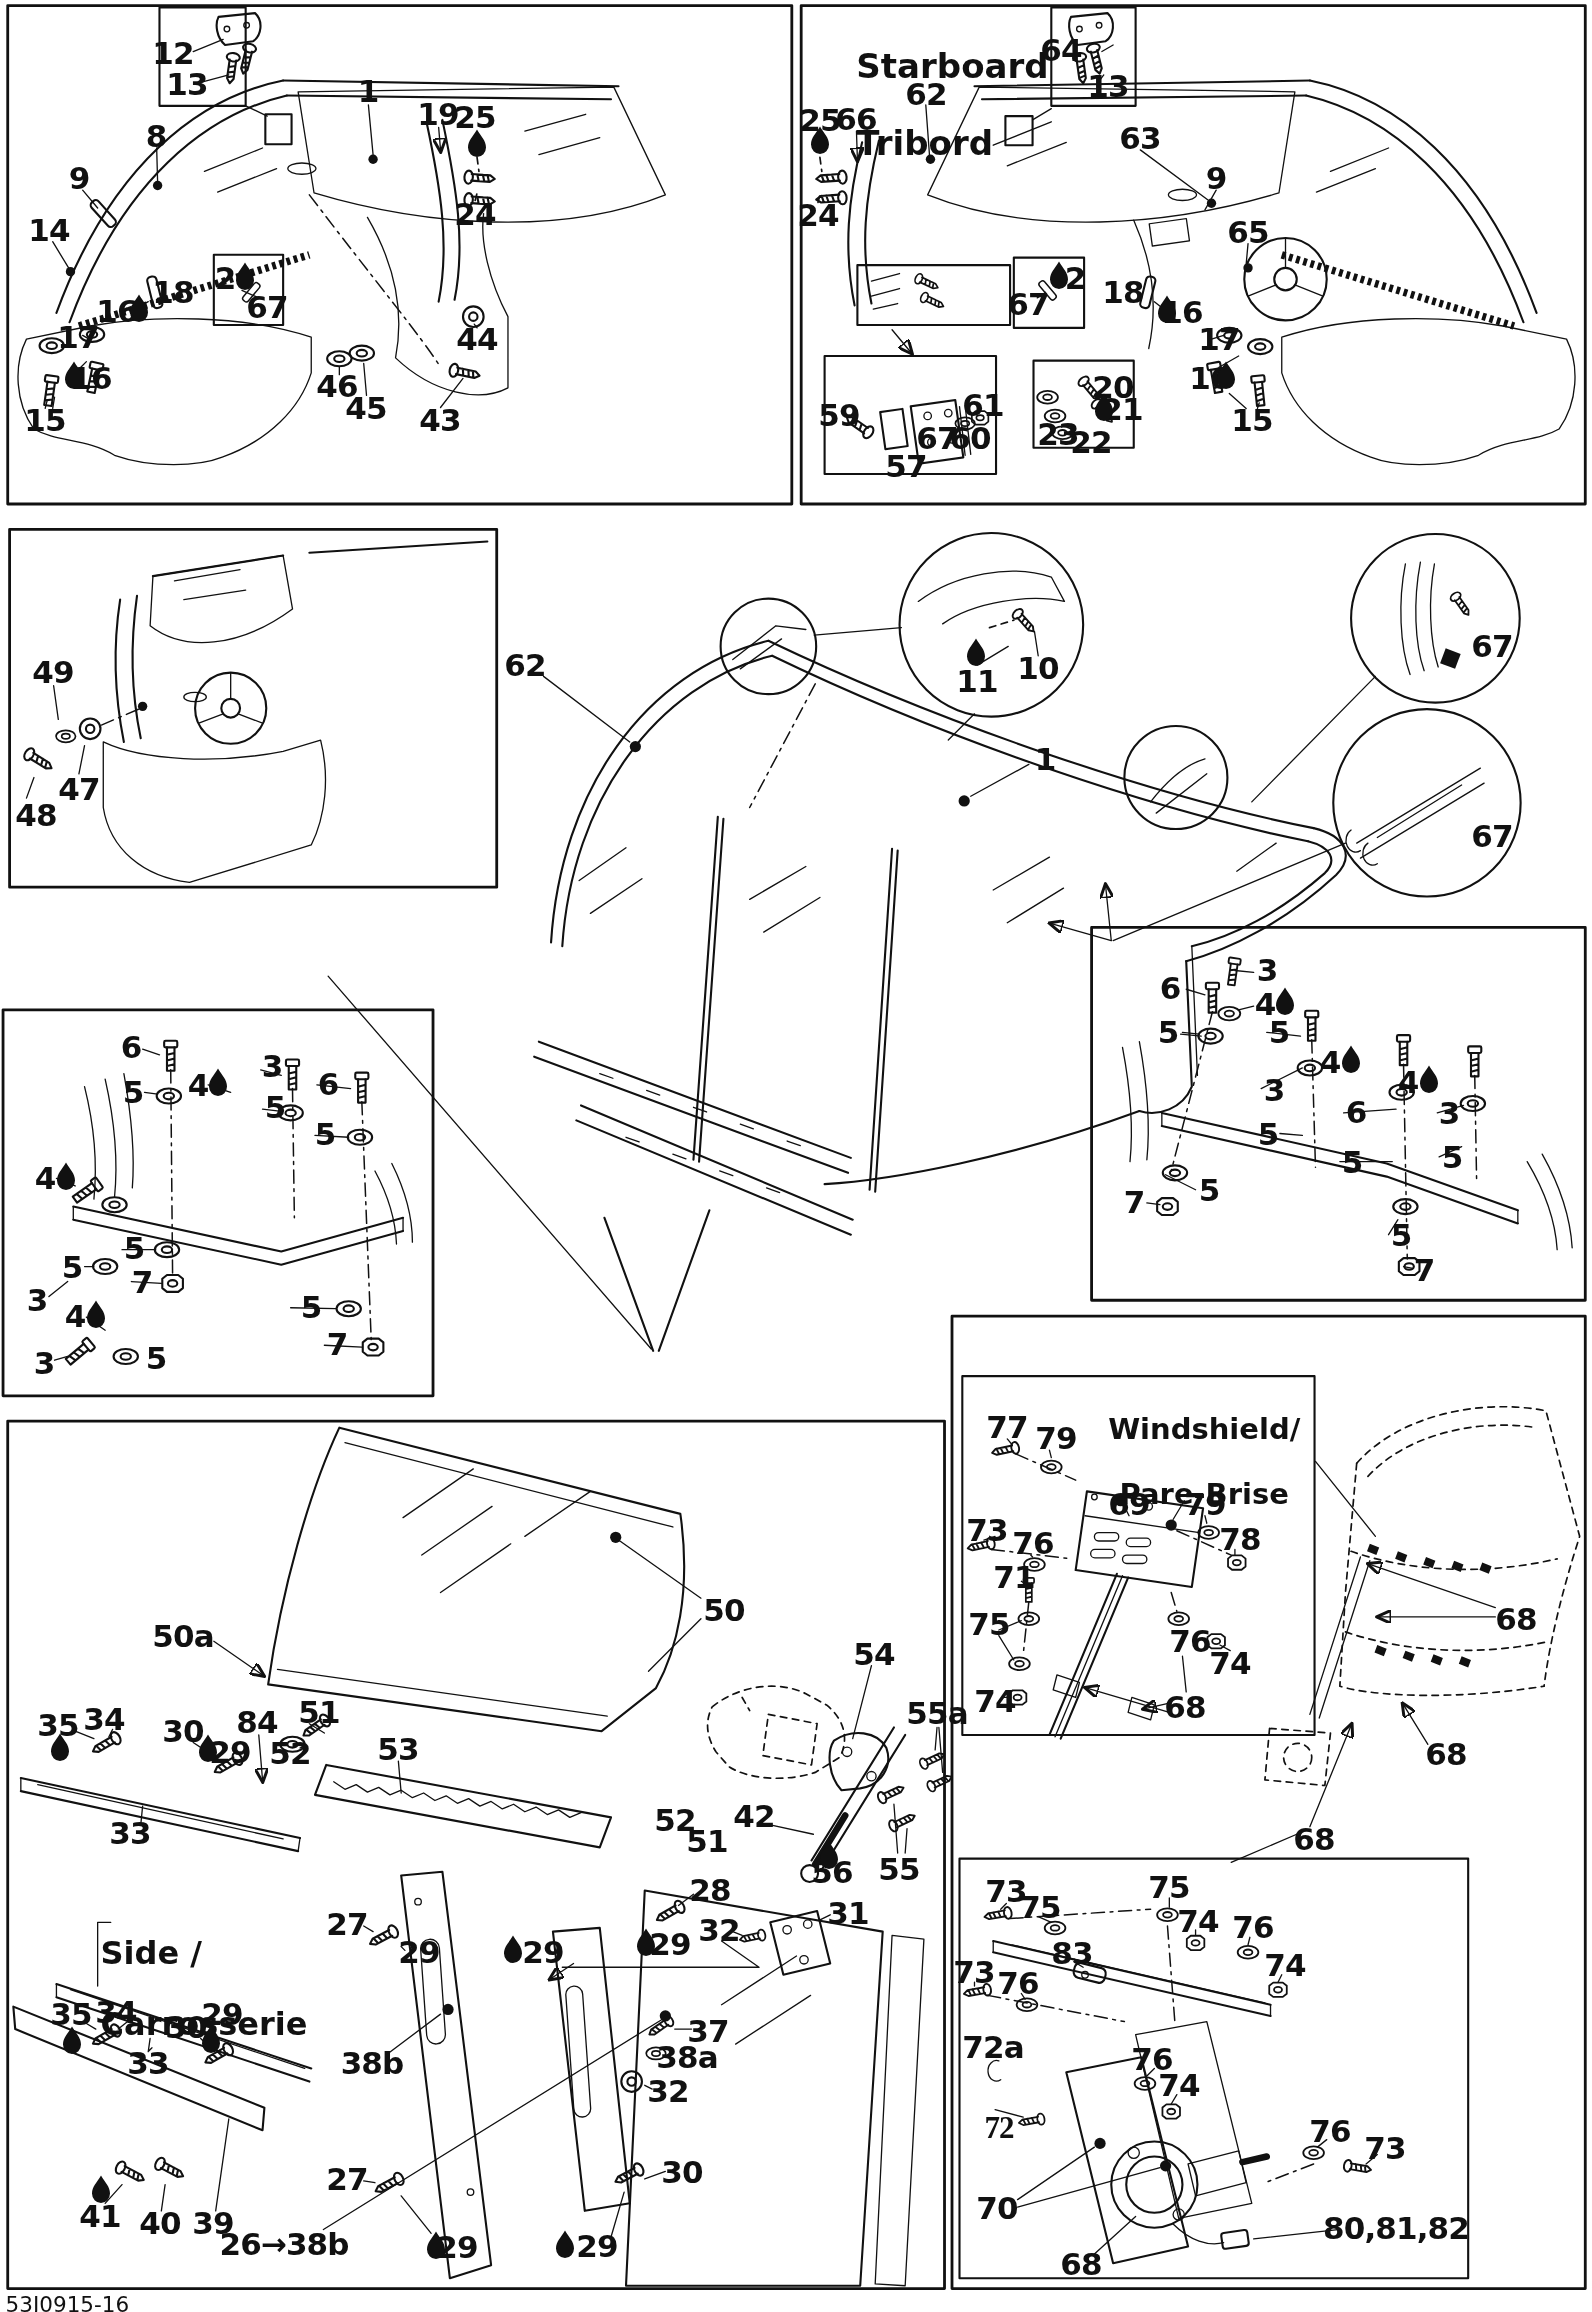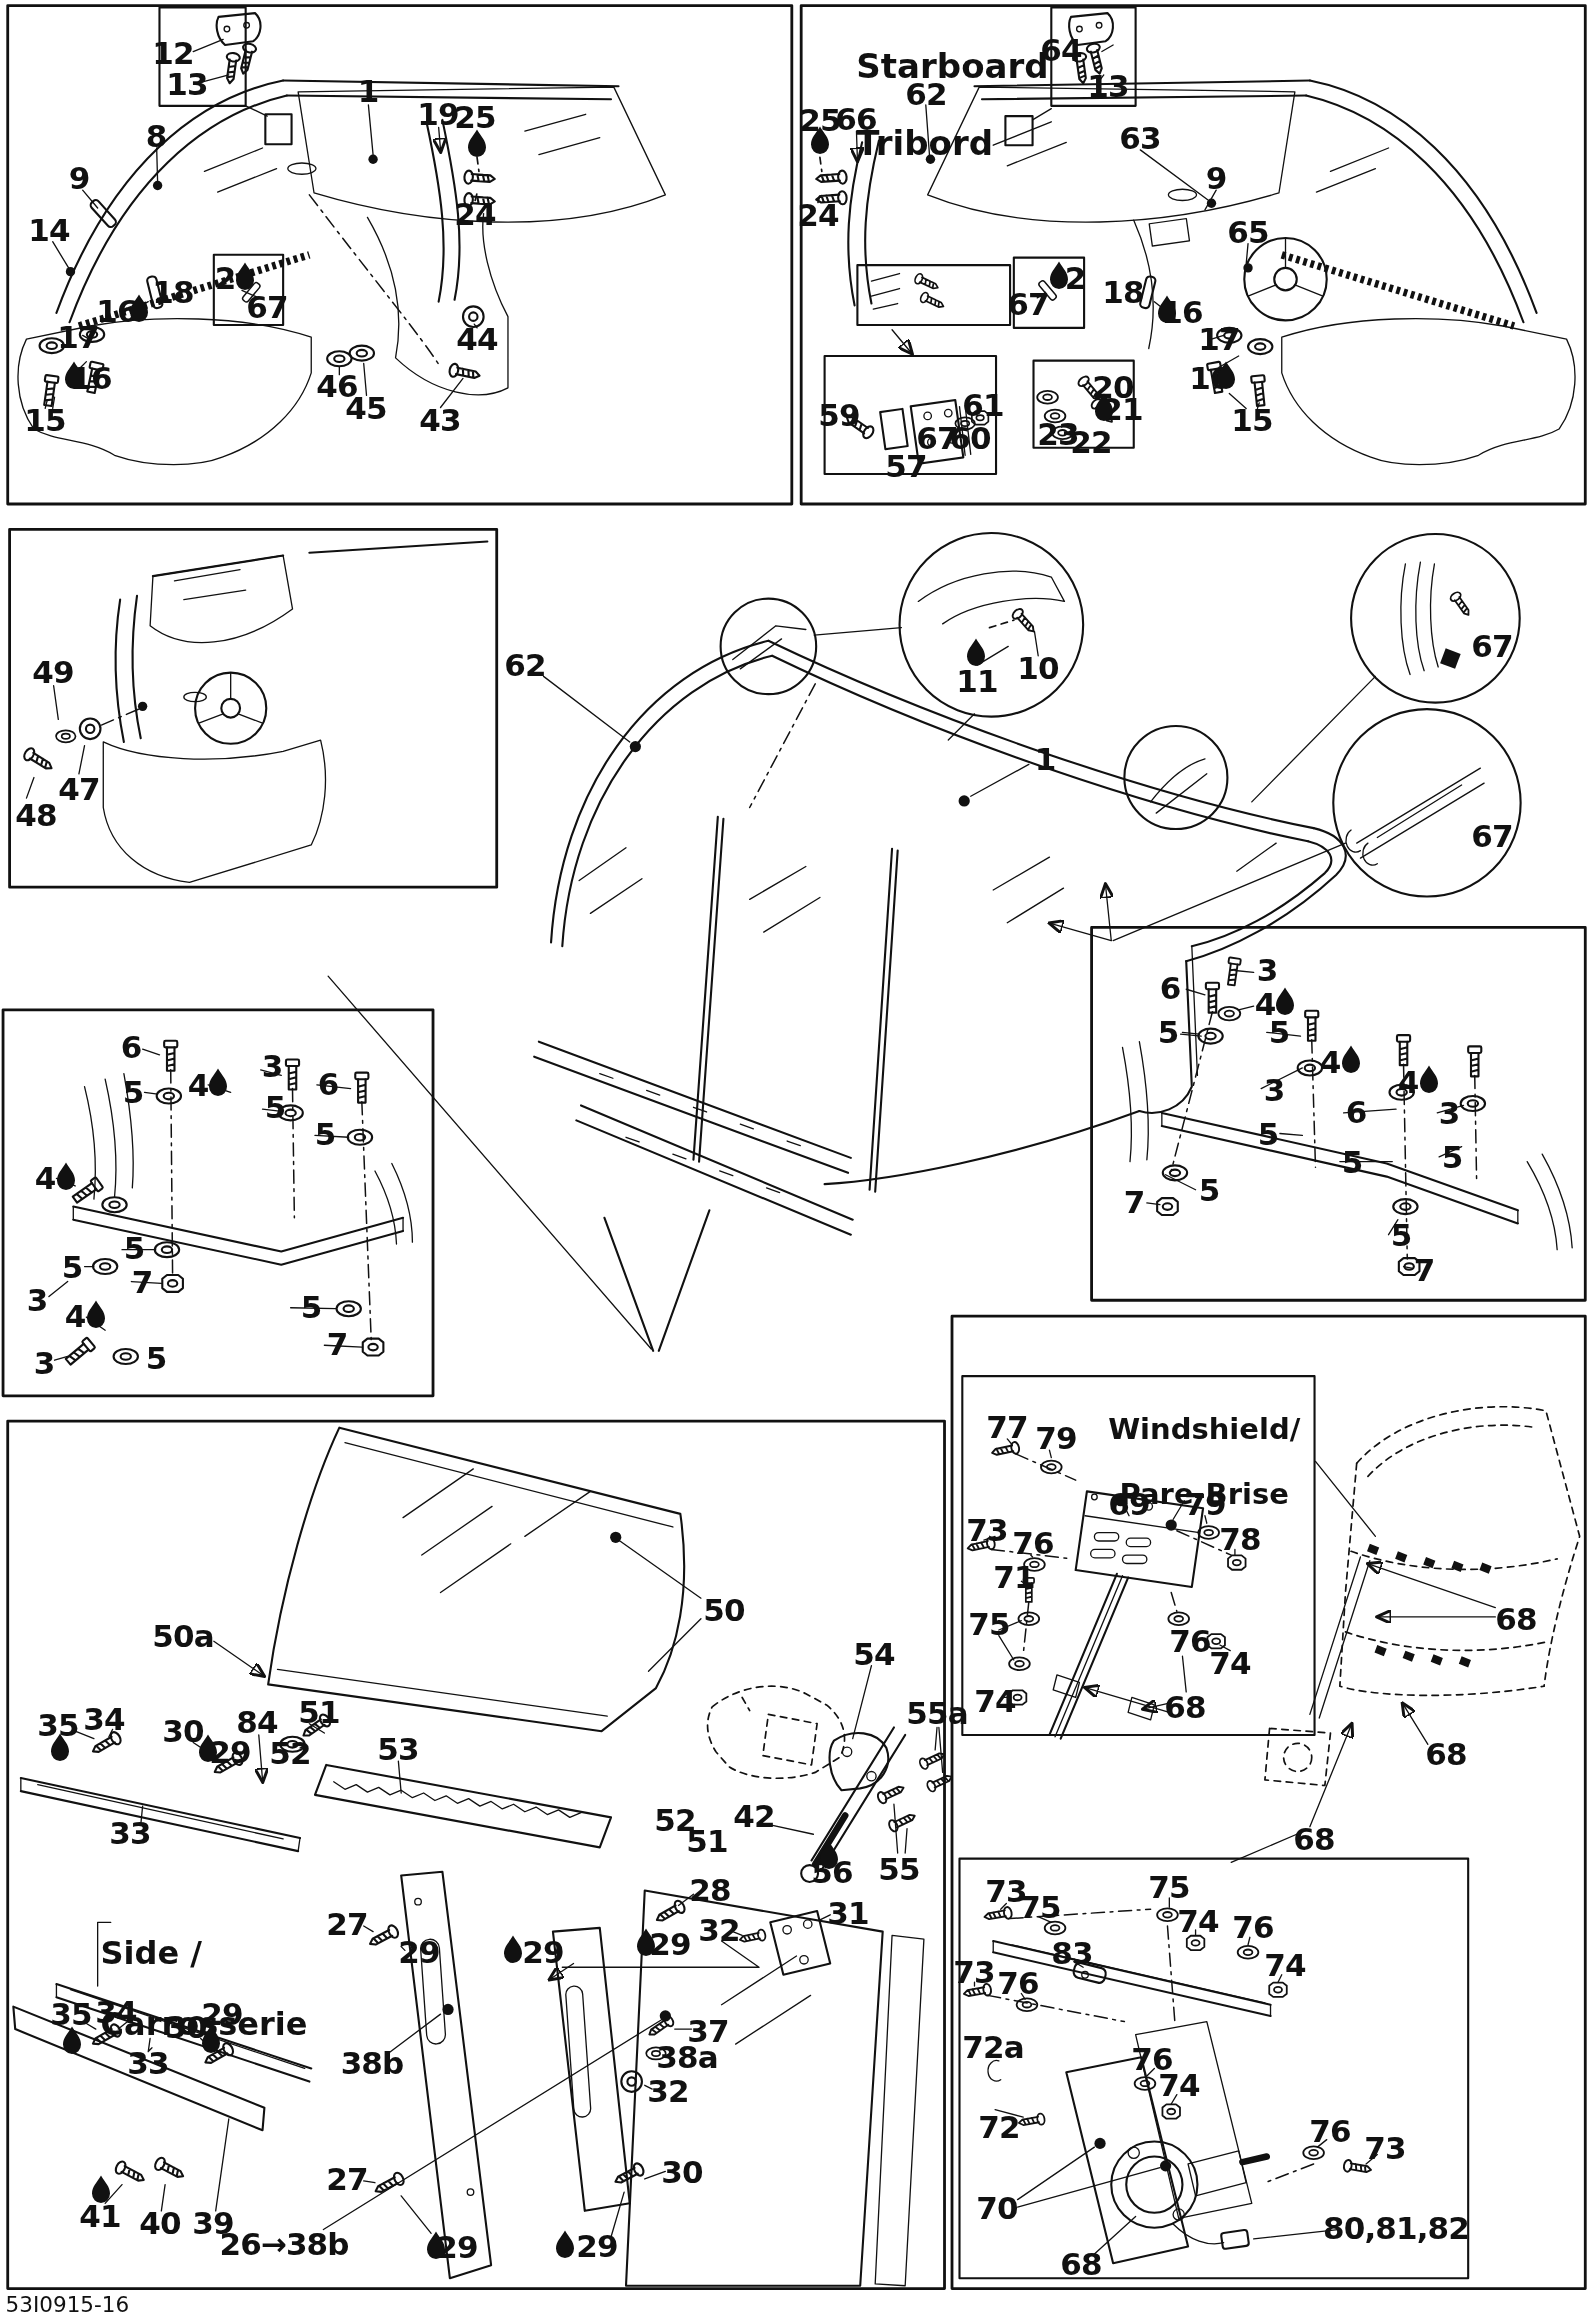--- a/index.html
+++ b/index.html
@@ -634,21 +634,21 @@
       <div class="lbl" style="left: 1006px; top: 1891px;">73</div>
       <div class="lbl" style="left: 1040px; top: 1907px;">75</div>
       <div class="lbl" style="left: 1169px; top: 1887px;">75</div>
       <div class="lbl" style="left: 1198px; top: 1921px;">74</div>
       <div class="lbl" style="left: 1253px; top: 1927px;">76</div>
       <div class="lbl" style="left: 1285px; top: 1965px;">74</div>
       <div class="lbl" style="left: 1072px; top: 1953px;">83</div>
       <div class="lbl" style="left: 974px; top: 1972px;">73</div>
       <div class="lbl" style="left: 1018px; top: 1983px;">76</div>
       <div class="lbl" style="left: 993px; top: 2047px;">72a</div>
-      <div class="lbl" style="left: 999px; top: 2127px;">72</div>
+      <div class="lbl" style="left: 999px; top: 2127px; font-family: Liberation Serif, serif;">72</div>
       <div class="lbl" style="left: 1152px; top: 2059px;">76</div>
       <div class="lbl" style="left: 1179px; top: 2085px;">74</div>
       <div class="lbl" style="left: 1330px; top: 2131px;">76</div>
       <div class="lbl" style="left: 1385px; top: 2148px;">73</div>
       <div class="lbl" style="left: 997px; top: 2208px;">70</div>
       <div class="lbl" style="left: 1081px; top: 2264px;">68</div>
       <div class="lbl" style="left: 1396px; top: 2228px;">80,81,82</div>
       <div class="drop" style="left: 477px; top: 145px;"><svg viewBox="-10 -15 20 30" width="20.6" height="30">
           <path d="M0,-14 C4,-7 9,-3 9,4 A9,9.5 0 1,1 -9,4 C-9,-3 -4,-7 0,-14 Z" fill="#111"></path>
         </svg></div>

